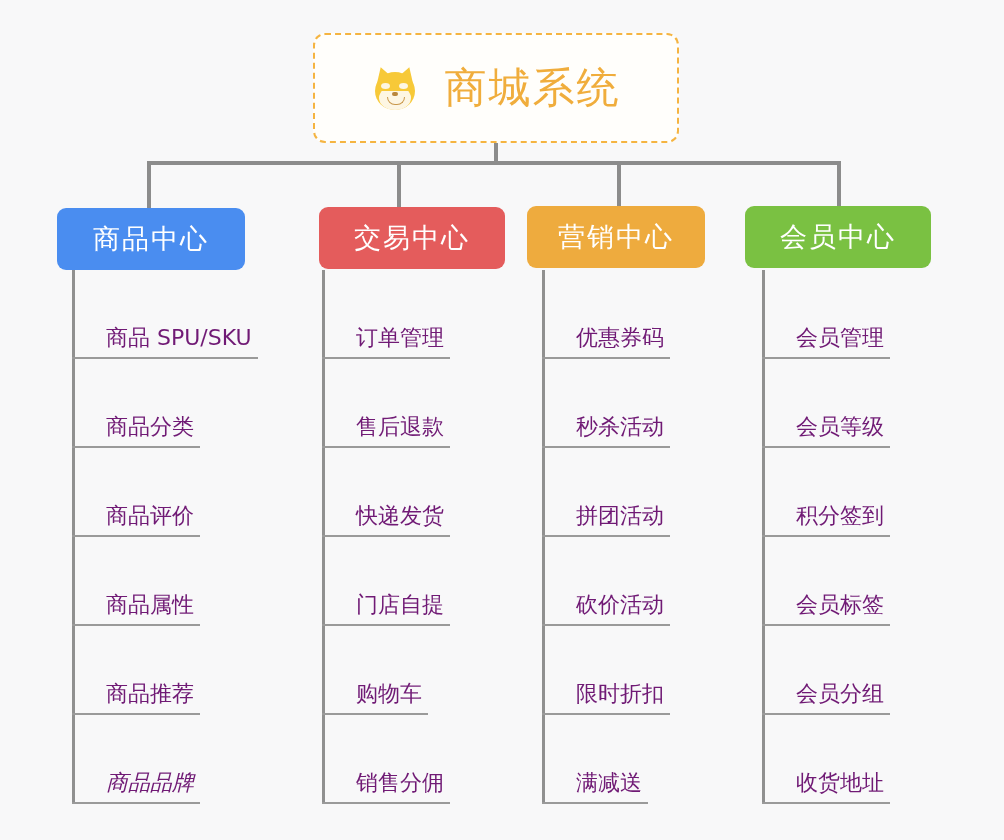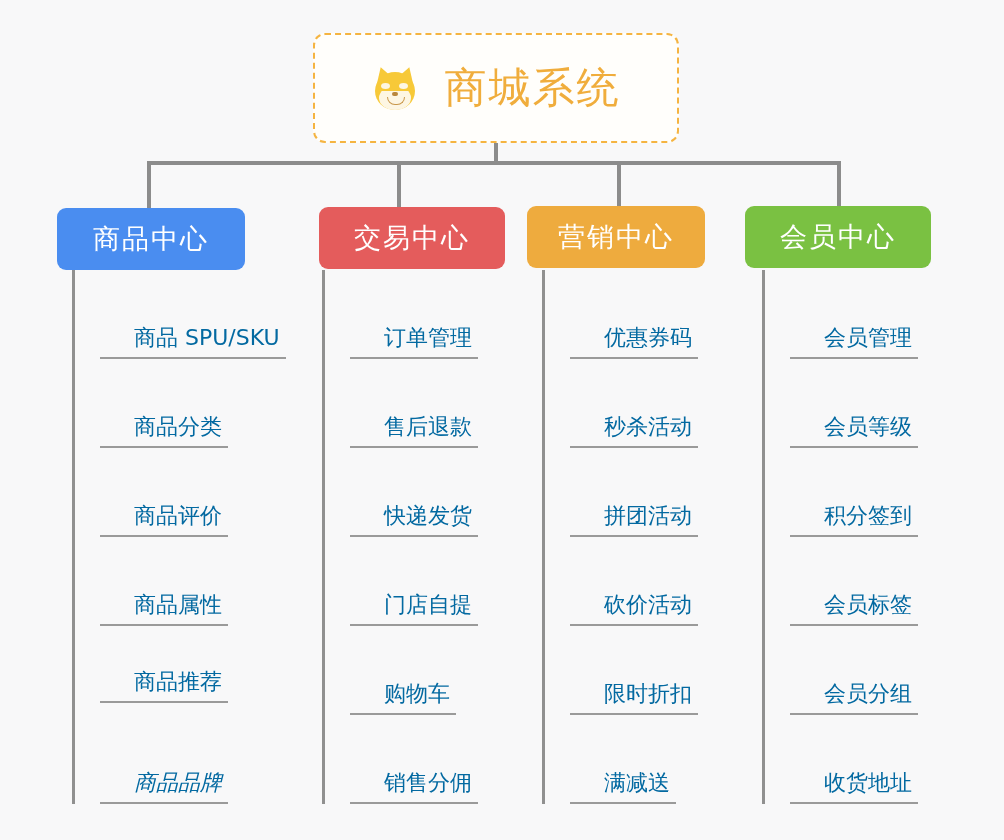--- a/index.html
+++ b/index.html
@@ -145,26 +145,25 @@
   .leaf {
     position: absolute;
     left: 0;
     height: 89px;
     box-sizing: border-box;
     display: flex;
     align-items: flex-end;
   }
   .leaf-label {
     font-size: 22px;
-    color: #0369a1;
+    color: #701a75;
     white-space: nowrap;
     padding: 0 6px 6px 34px;
     border-bottom: 2px solid #9a9a9a;
     line-height: 1.25;
-    margin-left: 28px;
   }
 </style>
 </head>
 <body style="background: rgb(248, 248, 249);">
 
 <div id="canvas">
 
   <div class="root-card" style="border-color: rgb(245, 180, 65); background: rgb(255, 254, 251);">
     <div class="root-emoji">
       <span class="dog-ear left"></span>
@@ -207,21 +206,21 @@
     </div>
     <div class="leaf" style="top:89px;">
       <span class="leaf-label">商品分类</span>
     </div>
     <div class="leaf" style="top:178px;justify-content:flex-end;">
       <span class="leaf-label">商品评价</span>
     </div>
     <div class="leaf" style="top:267px;">
       <span class="leaf-label">商品属性</span>
     </div>
-    <div class="leaf" style="top:344px;">
+    <div class="leaf" style="top:356px;">
       <span class="leaf-label">商品推荐</span>
     </div>
     <div class="leaf" style="top:445px;font-style:italic;">
       <span class="leaf-label">商品品牌</span>
     </div>
   </div>
 
   <div class="branch" style="left:322px;">
     <div class="spine" style="height:534px;"></div>
     <div class="leaf" style="top:0px;">

